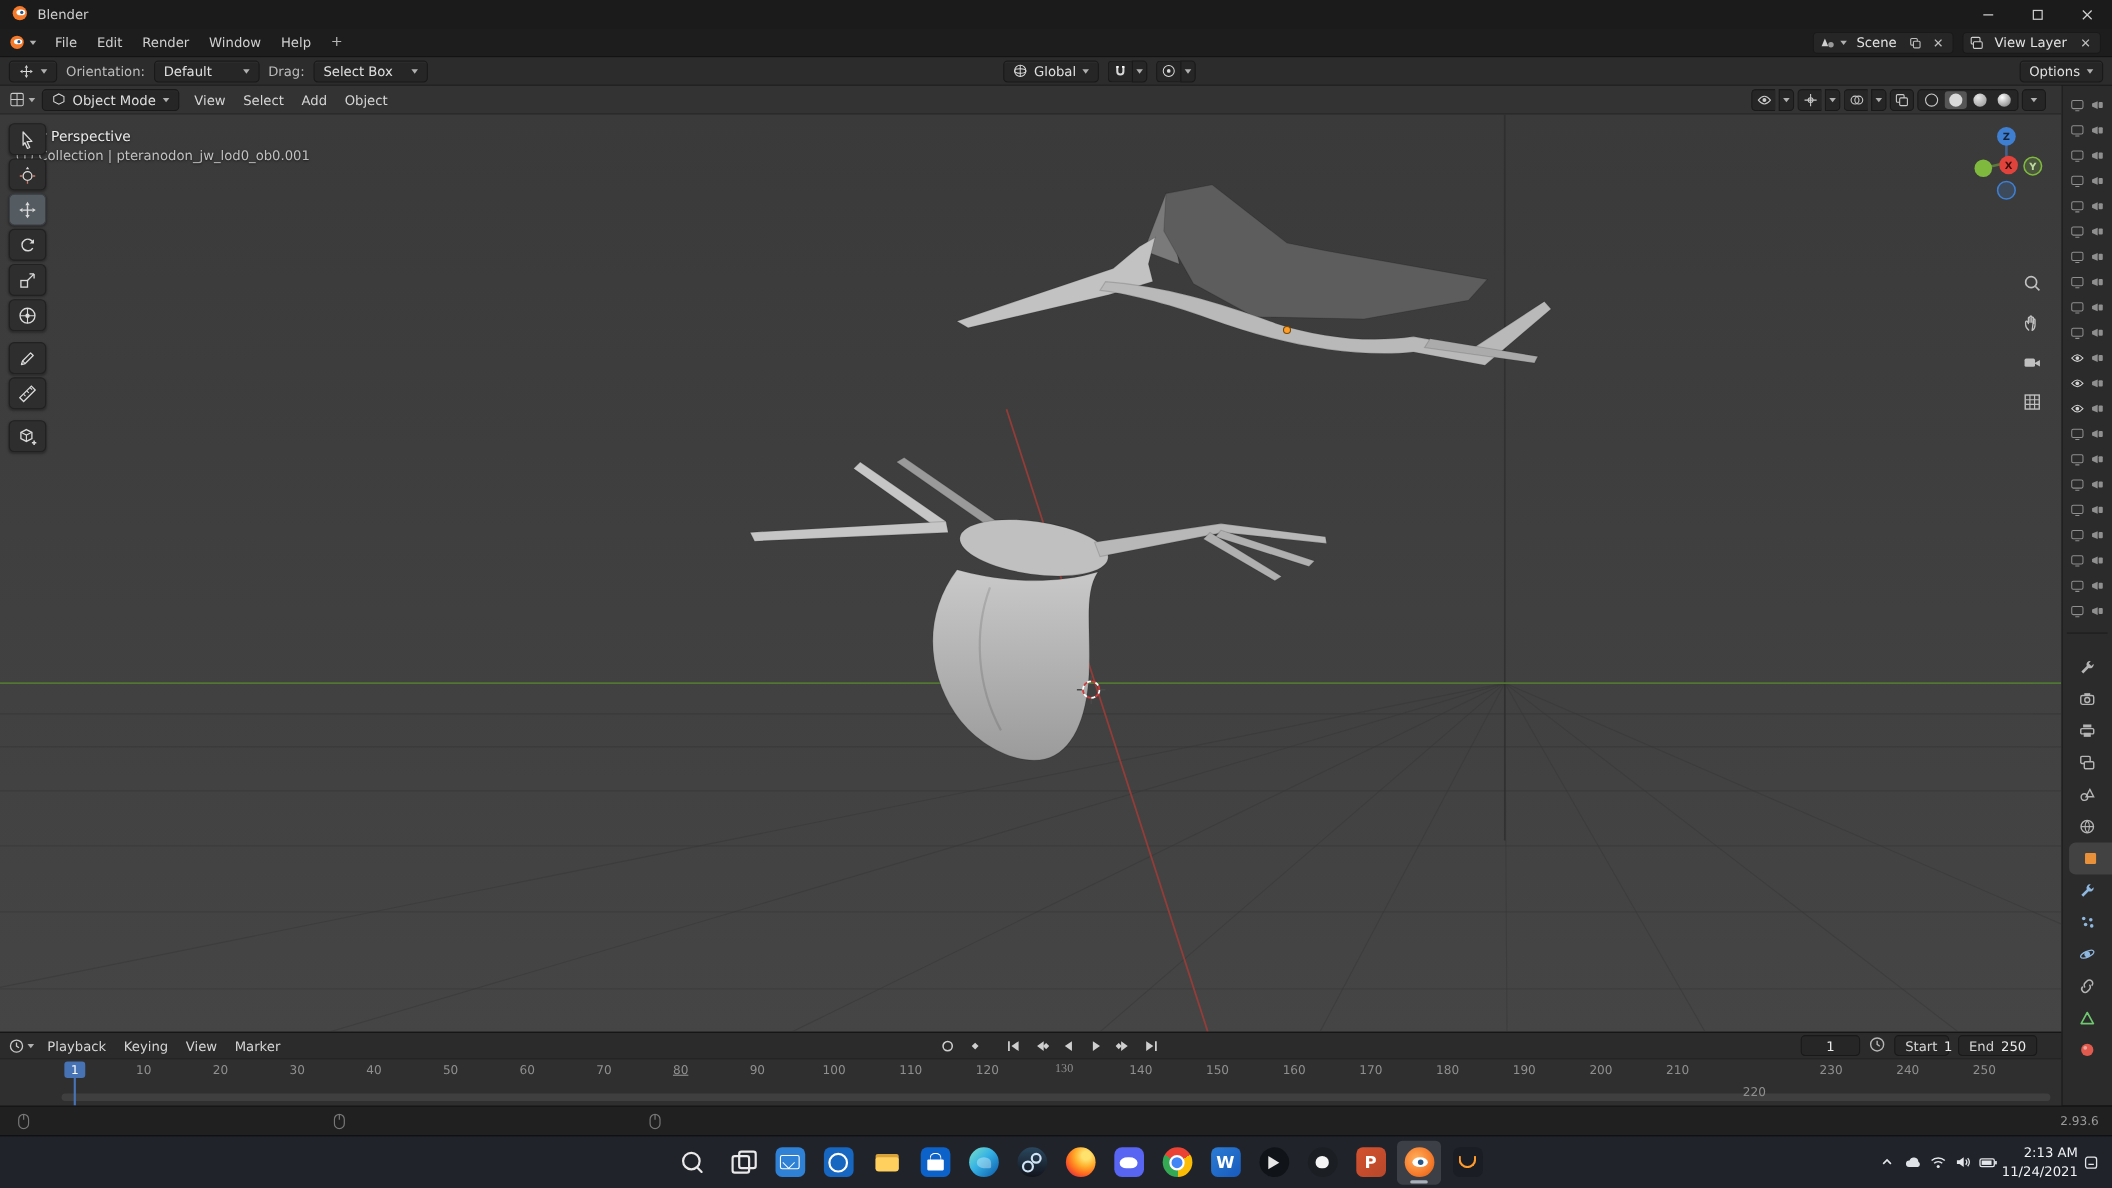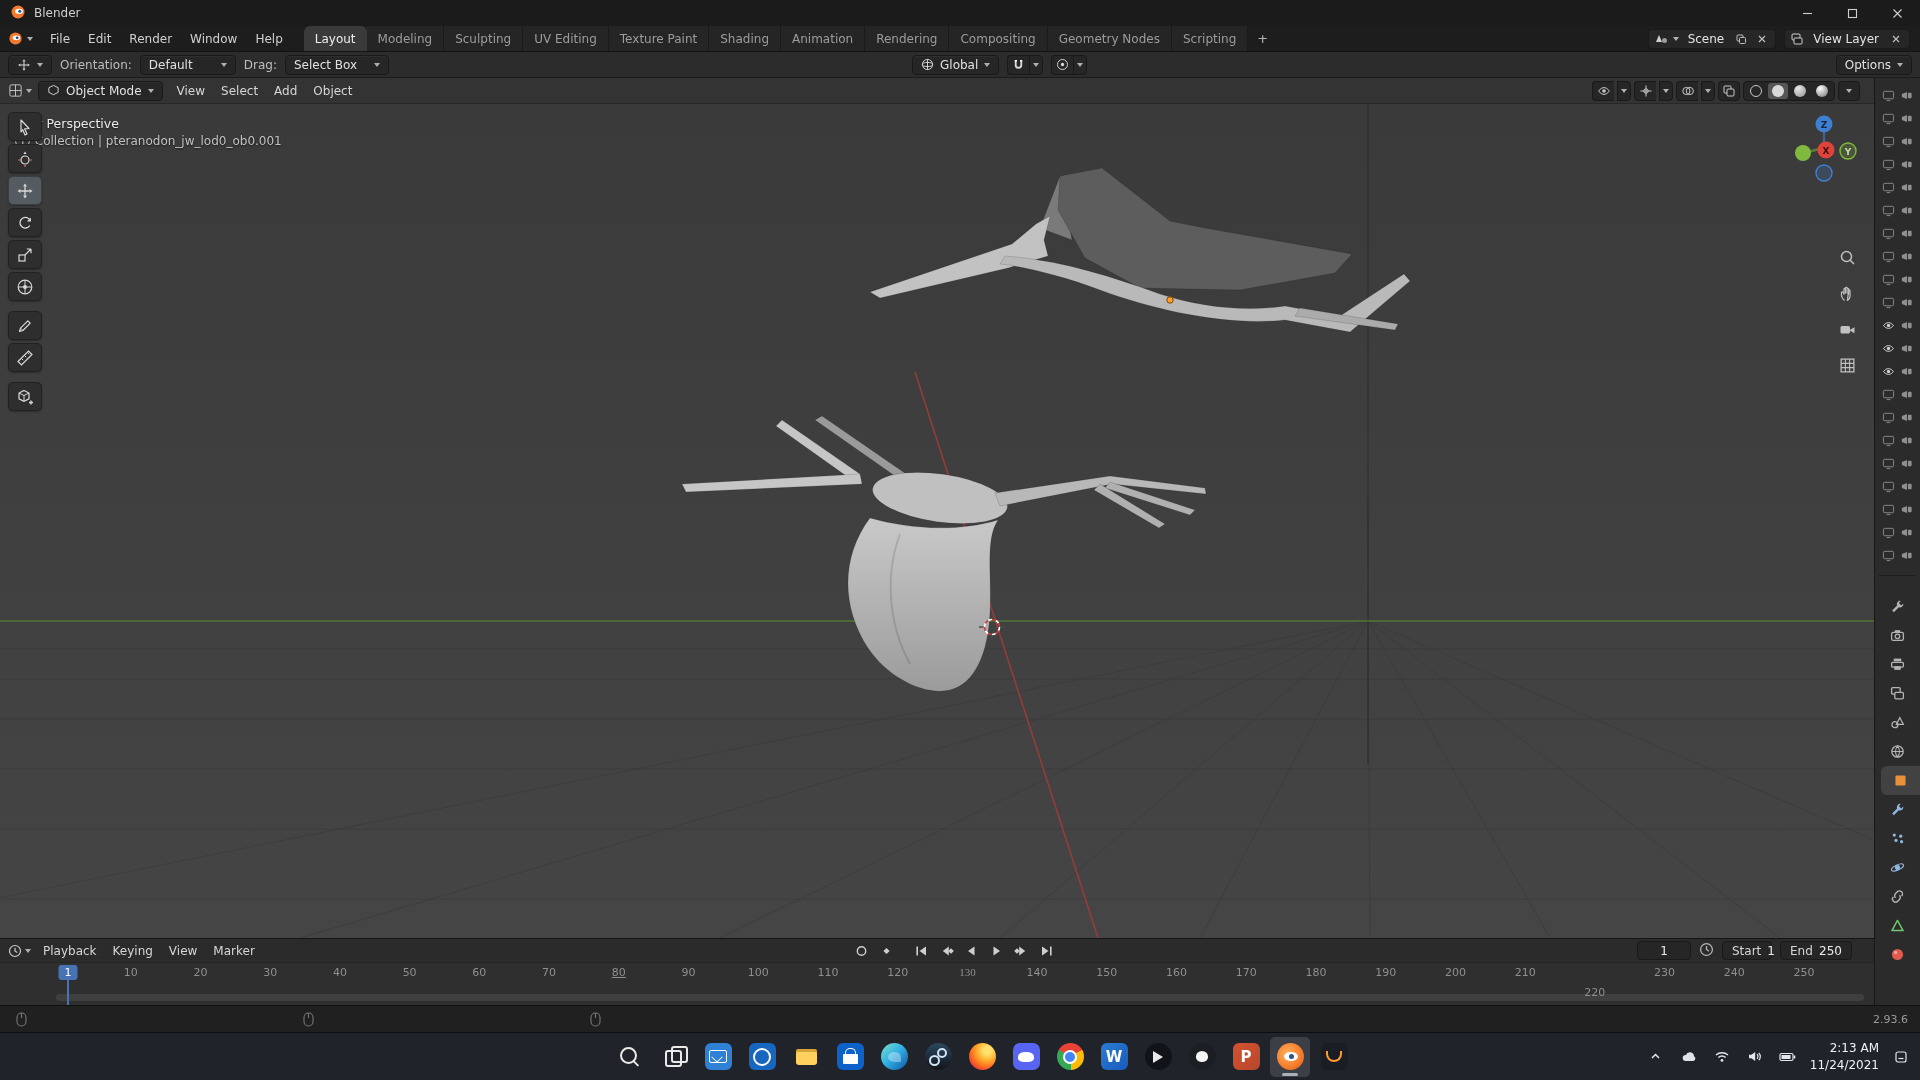--- a/index.html
+++ b/index.html
@@ -102,21 +102,21 @@
   .statusbar{height:27px;background:#202020;border-top:1px solid #111;display:flex;align-items:center;color:#8d8d8d;font-size:11px;flex:0 0 auto}
   .mouse-hint{display:flex;align-items:center}
   .sb-version{margin-left:auto;margin-right:12px;color:#9a9a9a}
 
   
   .taskbar{height:48px;background:#20232a;border-top:1px solid #0c0d10;position:relative;flex:0 0 auto}
   .tb-center{position:absolute;left:50%;top:0;transform:translateX(-50%);height:100%;display:flex;align-items:center;gap:4px}
   .tb-slot{width:40px;height:40px;border-radius:5px;display:flex;align-items:center;justify-content:center;position:relative}
   .tb-slot.active{background:rgba(255,255,255,.13)}
   .tb-slot.active::after{content:'';position:absolute;bottom:1px;left:50%;transform:translateX(-50%);width:16px;height:3px;border-radius:2px;background:#a9b1bb}
-  .tb-tray{position:absolute;right:8px;top:0;height:100%;display:flex;align-items:center;gap:11px}
+  .tb-tray{position:absolute;right:8px;top:0;height:100%;display:flex;align-items:center;gap:1px}
   .tray-btn{display:flex;align-items:center;justify-content:center;width:22px;height:22px}
   .tb-clock{text-align:right;color:#f0f2f5;font-size:12px;line-height:1.35}
 
   
   .ai{width:27px;height:27px;position:relative;display:flex;align-items:center;justify-content:center}
   .ai i{display:block}
   .ai-glyph{color:#fff;font-weight:bold;font-size:15px;font-family:"DejaVu Sans",sans-serif}
   .ai-start{display:grid;grid-template:repeat(2,11px)/repeat(2,11px);gap:2px;width:auto;height:auto}
   .ai-start i{background:#3ba7f2}
   .ai-search::before{content:'';width:13px;height:13px;border:2.2px solid #e9e9e9;border-radius:50%;margin:-3px 0 0 -3px}
@@ -197,33 +197,20 @@
         </svg>
       <span class="crt"></span>
     </div>
     <div class="menu-row" id="topbar-menus">
         <div class="menu-item">File</div>
         <div class="menu-item">Edit</div>
         <div class="menu-item">Render</div>
         <div class="menu-item">Window</div>
         <div class="menu-item">Help</div>
       </div>
-    <div class="ws-tabs" id="ws-tabs">
-        <div class="ws-tab active">Layout</div>
-        <div class="ws-tab">Modeling</div>
-        <div class="ws-tab">Sculpting</div>
-        <div class="ws-tab">UV Editing</div>
-        <div class="ws-tab">Texture Paint</div>
-        <div class="ws-tab">Shading</div>
-        <div class="ws-tab">Animation</div>
-        <div class="ws-tab">Rendering</div>
-        <div class="ws-tab">Compositing</div>
-        <div class="ws-tab">Geometry Nodes</div>
-        <div class="ws-tab">Scripting</div>
-      </div>
     <div class="ws-add">+</div>
     <div class="topbar-right">
       <div class="widget">
         <svg width="14" height="14" viewBox="0 0 14 14">
             <path d="M5 3l3 7H2z" fill="#cfcfcf"></path>
             <circle cx="10.5" cy="8.6" r="2.5" fill="#9a9a9a"></circle>
           </svg>
         <span class="crt"></span>
         <span class="widget-text">Scene</span>
         <span class="mini-btn">

